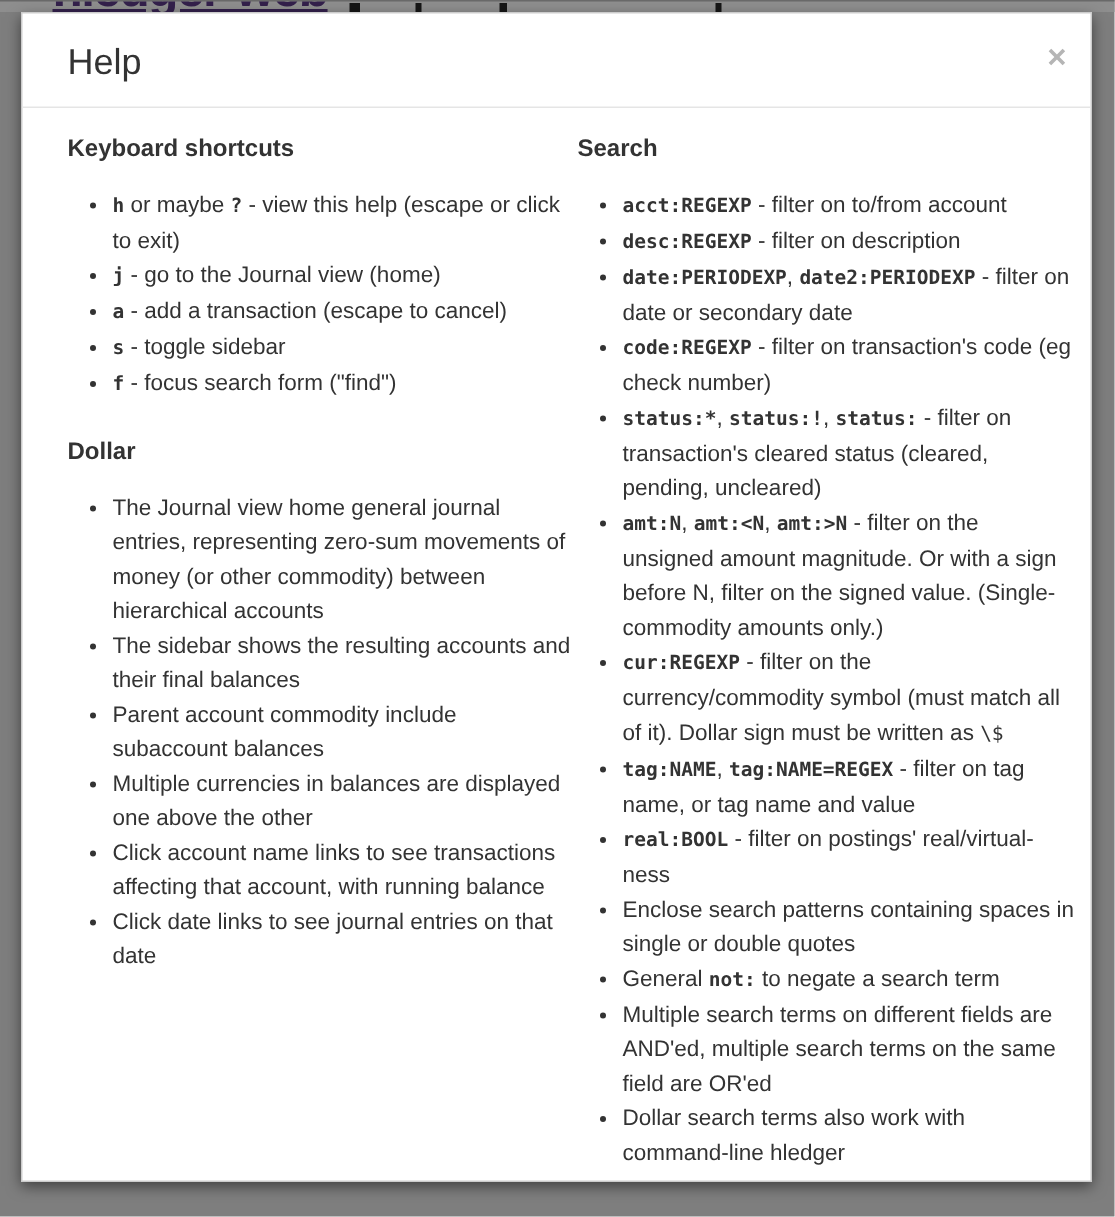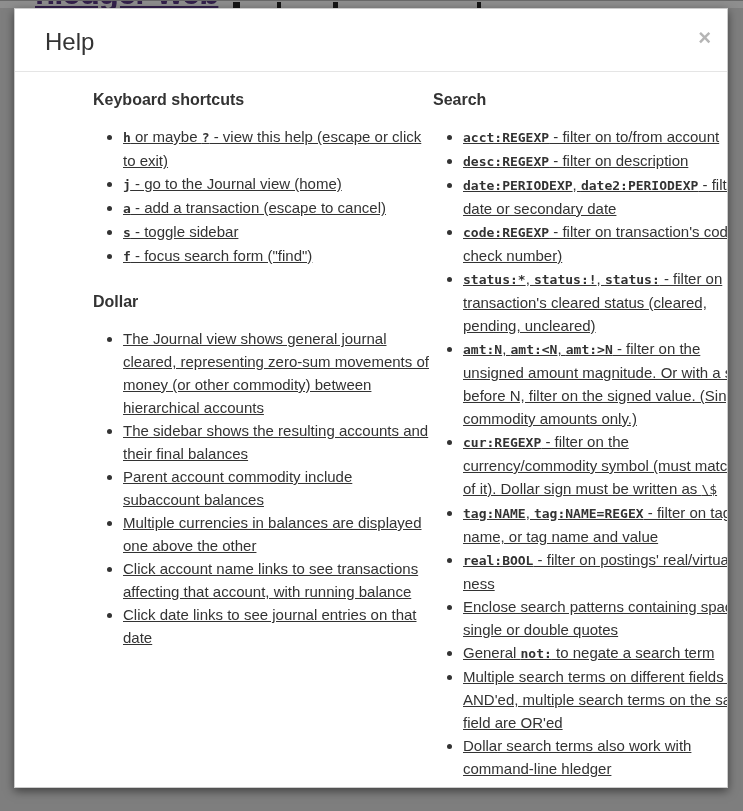--- a/index.html
+++ b/index.html
@@ -46,26 +46,26 @@
     border-bottom:1px solid var(--divider);
   }
   .modal-title{margin:0;font-size:24px;font-weight:400;line-height:26px;color:var(--text);}
   .close-btn{
     position:absolute;top:18px;right:16px;
     background:none;border:none;padding:0;cursor:pointer;
     font-family:"Liberation Sans",sans-serif;
     font-size:22px;font-weight:700;line-height:1;color:var(--close);
   }
   .modal-body{display:flex;padding:18px 15px 20px 30px;}
-  .col-left{width:340px;flex:none;margin-left:48px;}
+  .col-left{width:340px;flex:none;}
   .col-right{width:331px;flex:none;}
   .col h3{font-size:16px;font-weight:700;margin:0 0 16px;line-height:19px;color:var(--text);}
   .col h3 + ul + h3, .col h3:not(:first-child){margin-top:24px;}
   .col ul{margin:0 0 6px;padding:0 0 0 30px;list-style:disc outside;}
-  .col li{font-size:15px;line-height:23px;margin:0;text-decoration:underline;}
+  .col li{font-size:15px;line-height:23px;margin:0;}
   .code{font-family:"DejaVu Sans Mono",monospace;font-weight:700;font-size:13px;}
   .mono{font-family:"DejaVu Sans Mono",monospace;font-weight:400;font-size:13px;}
 </style>
 </head>
 <body>
 
 <div class="page-strip">
   <span class="page-link">hledger-web</span>
   <span class="frag frag1"></span>
   <span class="frag frag2"></span>
@@ -83,21 +83,21 @@
         <h3>Keyboard shortcuts</h3>
         <ul>
           <li><span class="code">h</span><span class="text"> or maybe </span><span class="code">?</span><span class="text"> - view this help (escape or click to exit)</span></li>
           <li><span class="code">j</span><span class="text"> - go to the Journal view (home)</span></li>
           <li><span class="code">a</span><span class="text"> - add a transaction (escape to cancel)</span></li>
           <li><span class="code">s</span><span class="text"> - toggle sidebar</span></li>
           <li><span class="code">f</span><span class="text"> - focus search form ("find")</span></li>
         </ul>
         <h3>Dollar</h3>
         <ul>
-          <li><span class="text">The Journal view shows general journal cleared, representing zero-sum movements of money (or other commodity) between hierarchical accounts</span></li>
+          <li><span class="text">The Journal view home general journal entries, representing zero-sum movements of money (or other commodity) between hierarchical accounts</span></li>
           <li><span class="text">The sidebar shows the resulting accounts and their final balances</span></li>
           <li><span class="text">Parent account commodity include subaccount balances</span></li>
           <li><span class="text">Multiple currencies in balances are displayed one above the other</span></li>
           <li><span class="text">Click account name links to see transactions affecting that account, with running balance</span></li>
           <li><span class="text">Click date links to see journal entries on that date</span></li>
         </ul>
       </div>
     <div class="col col-right" id="col-right">
         <h3>Search</h3>
         <ul>

